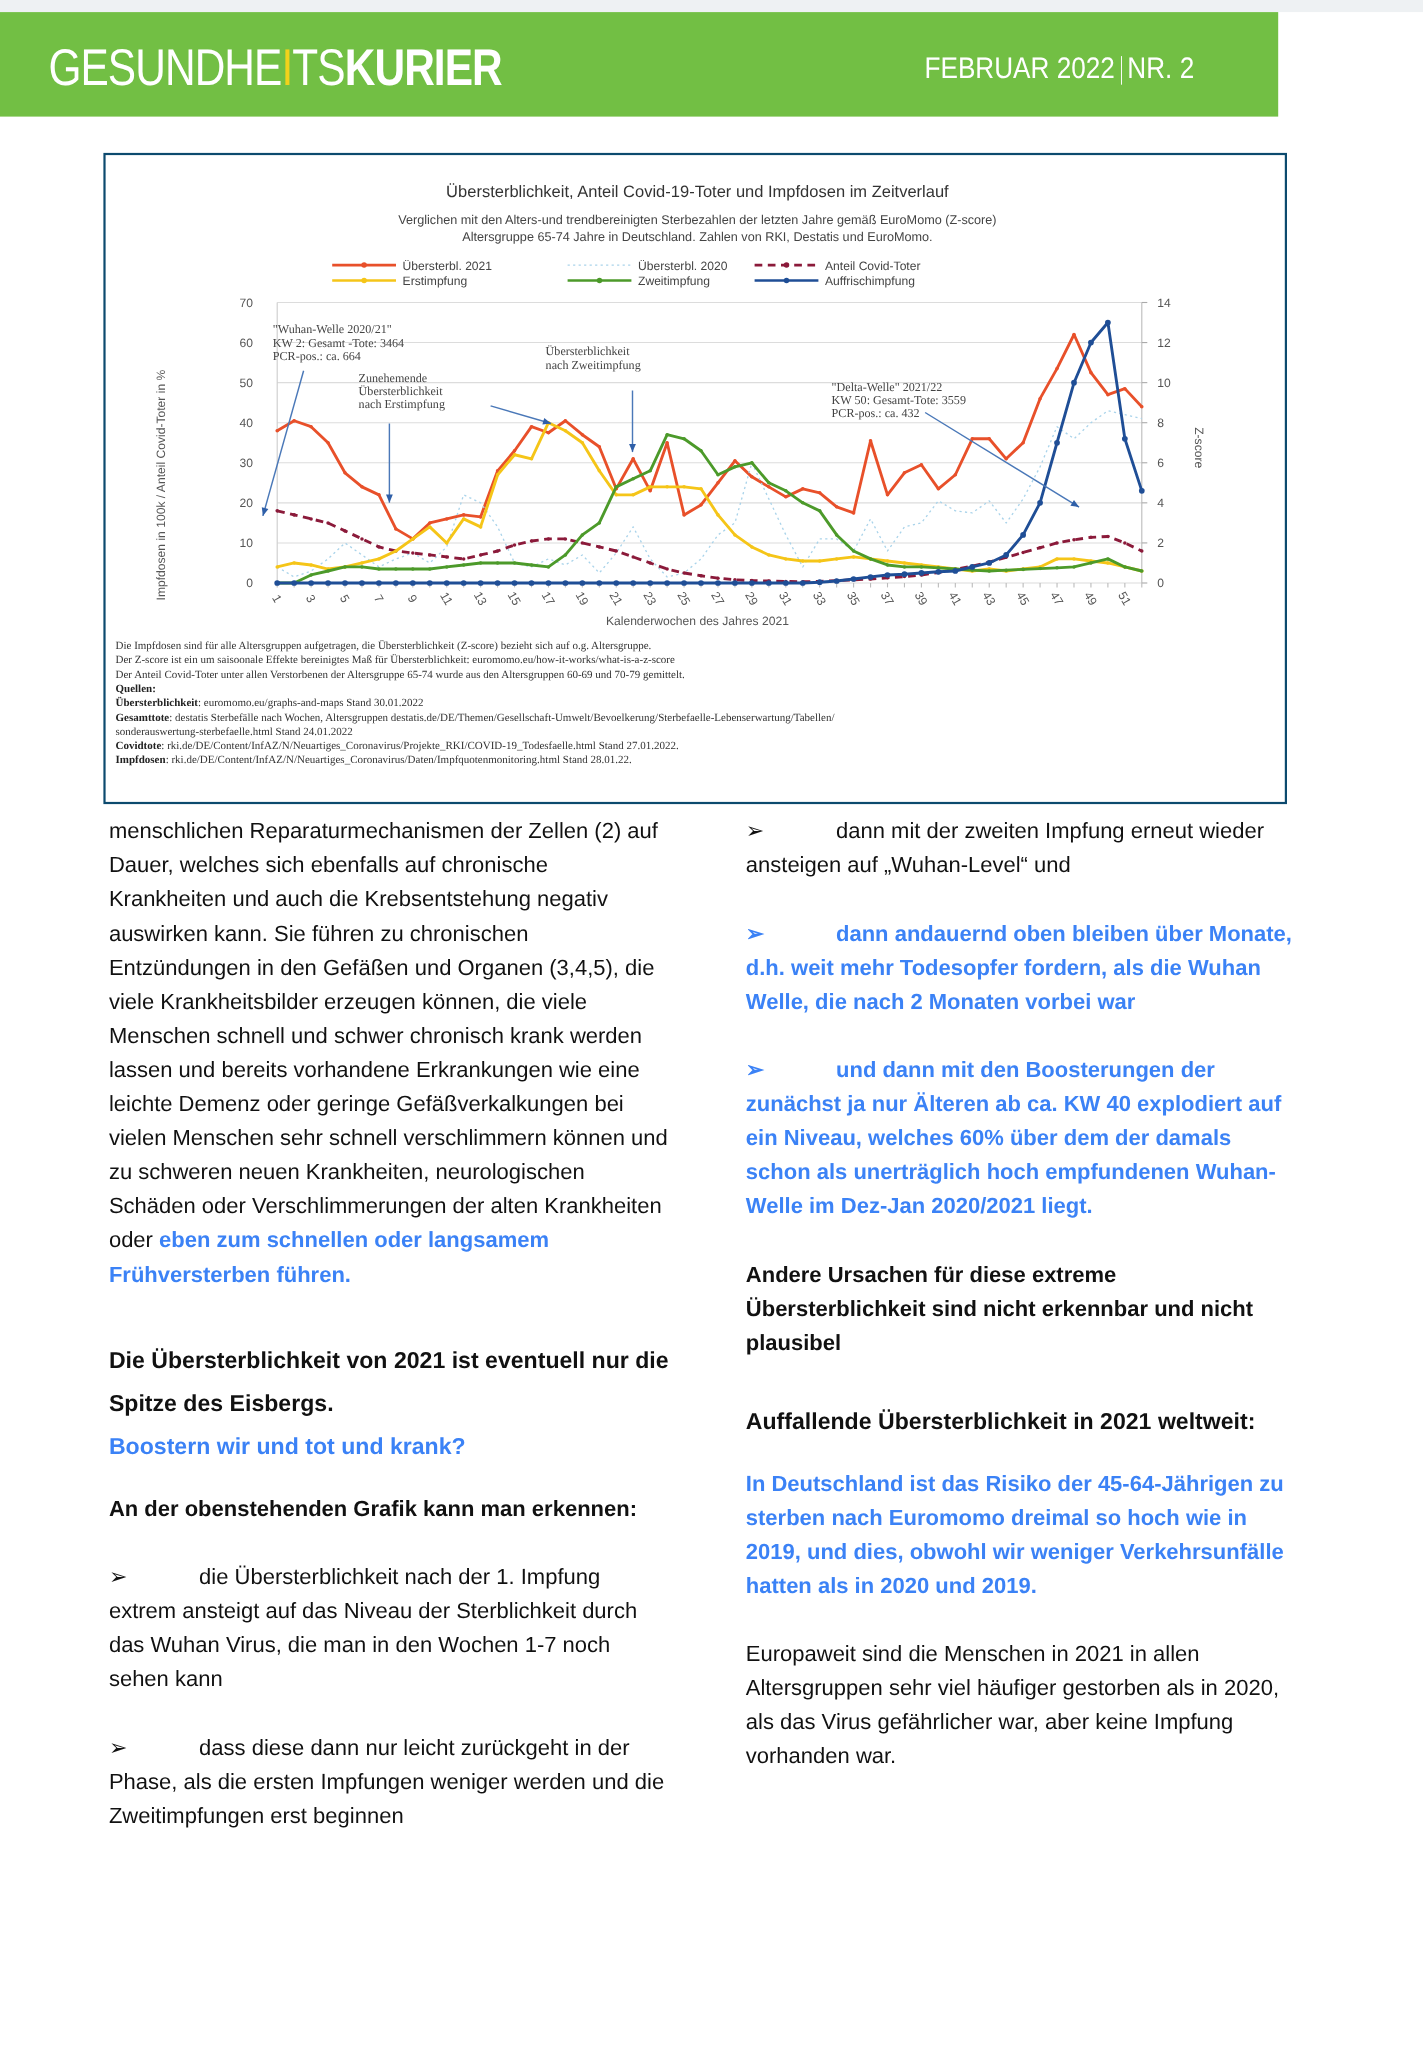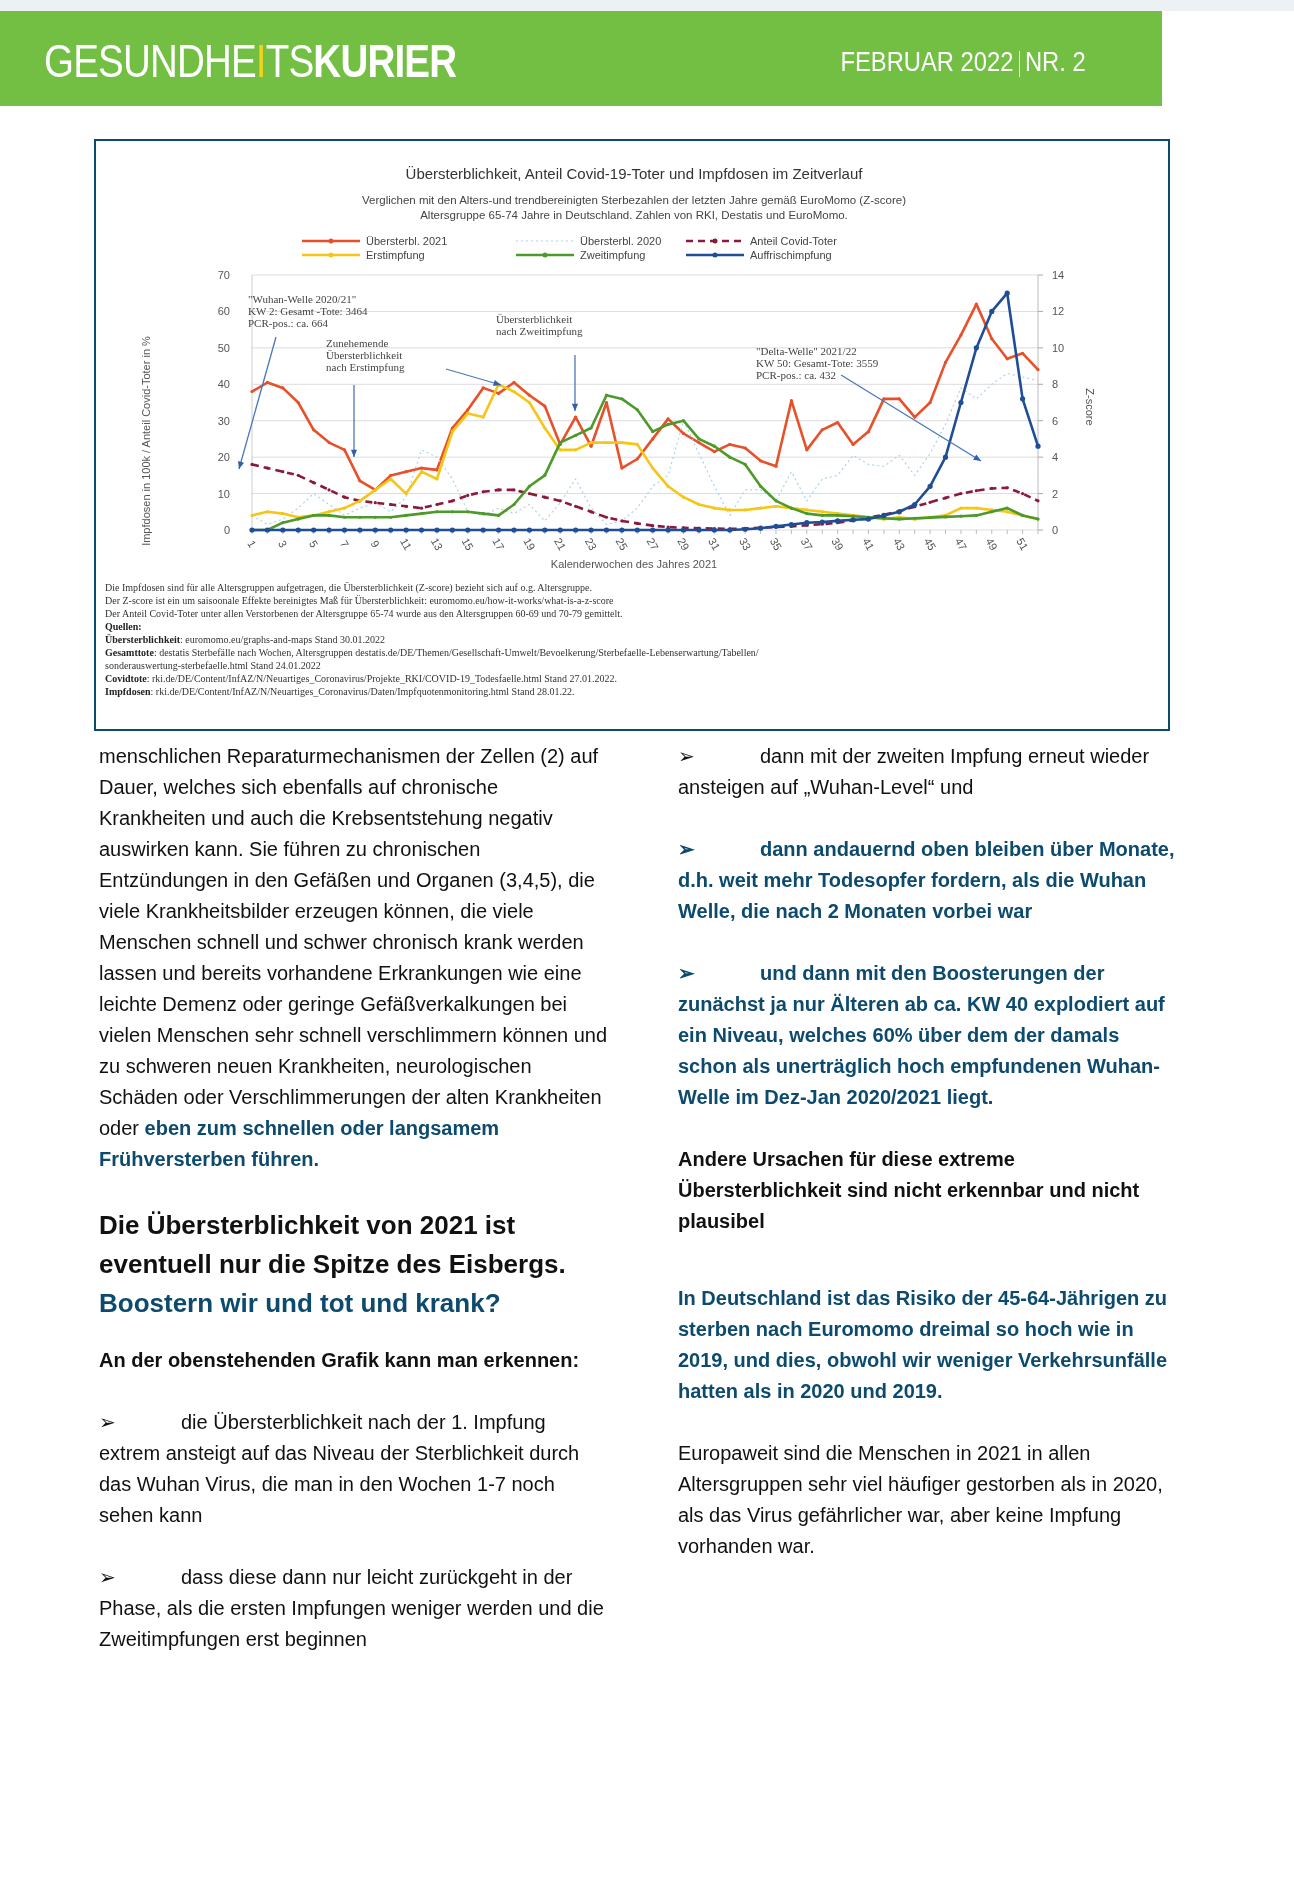--- a/index.html
+++ b/index.html
@@ -20,23 +20,23 @@
   .ct-tick { font-family: "Liberation Sans", sans-serif; font-size: 11px; fill: #555; }
   .ct-ann { font-family: "Liberation Serif", serif; font-size: 11px; fill: #444; }
   .ct-leg { font-family: "Liberation Sans", sans-serif; font-size: 11px; fill: #444; }
   .notes { position: absolute; left: 9px; top: 440px; width: 1040px; font-family: "Liberation Serif", serif; font-size: 10px; color: #333; line-height: 13px; }
   .notes b { color: #222; margin-top: 44px; }
 
   .col { position: absolute; font-family: "DejaVu Sans", sans-serif; color: #111; }
   .left { left: 99px; top: 741px; width: 510px; }
   .right { left: 678px; top: 741px; width: 500px; }
   .p { font-size: 20px; line-height: 31px; font-family: Liberation Sans, sans-serif; }
-  .red { color: #0c4a6e; font-weight: bold; }
+  .red { color: #3b82f6; font-weight: bold; }
   .b { font-weight: bold; }
-  .h2 { font-size: 26px; line-height: 39px; font-weight: bold; font-family: "Liberation Sans", sans-serif; }
+  .h2 { font-size: 21px; line-height: 39px; font-weight: bold; font-family: "Liberation Sans", sans-serif; margin-top: 12px; }
   .bullet { display: inline-block; width: 82px; }
   .gap { height: 31px; }
 </style>
 </head>
 <body>
 
 <div class="topstrip"></div>
 <div class="header">
   <div class="logo">
     <span class="light">GESUNDHE</span><span class="light i-mark">I</span><span class="light">TS</span><span class="bold">KURIER</span>
@@ -512,17 +512,18 @@
 
 <div class="col right">
   <p class="p"><span class="bullet">➢</span><span>dann mit der zweiten Impfung erneut wieder ansteigen auf „Wuhan-Level“ und</span></p>
   <div class="gap"></div>
   <p class="p red"><span class="bullet">➢</span><span>dann andauernd oben bleiben über Monate, d.h. weit mehr Todesopfer fordern, als die Wuhan Welle, die nach 2 Monaten vorbei war</span></p>
   <div class="gap"></div>
   <p class="p red"><span class="bullet">➢</span><span>und dann mit den Boosterungen der zunächst ja nur Älteren ab ca. KW 40 explodiert auf ein Niveau, welches 60% über dem der damals schon als unerträglich hoch empfundenen Wuhan- Welle im Dez-Jan 2020/2021 liegt.</span></p>
   <div class="gap"></div>
   <p class="p b">Andere Ursachen für diese extreme Übersterblichkeit sind nicht erkennbar und nicht plausibel</p>
   <div style="height:24px"></div>
+  <h2 class="h2">Auffallende Übersterblichkeit in 2021 weltweit:</h2>
   <div style="height:22px"></div>
   <p class="p red">In Deutschland ist das Risiko der 45-64-Jährigen zu sterben nach Euromomo dreimal so hoch wie in 2019, und dies, obwohl wir weniger Verkehrsunfälle hatten als in 2020 und 2019.</p>
   <div class="gap"></div>
   <p class="p">Europaweit sind die Menschen in 2021 in allen Altersgruppen sehr viel häufiger gestorben als in 2020, als das Virus gefährlicher war, aber keine Impfung vorhanden war.</p>
 </div>
 
 </body></html>

